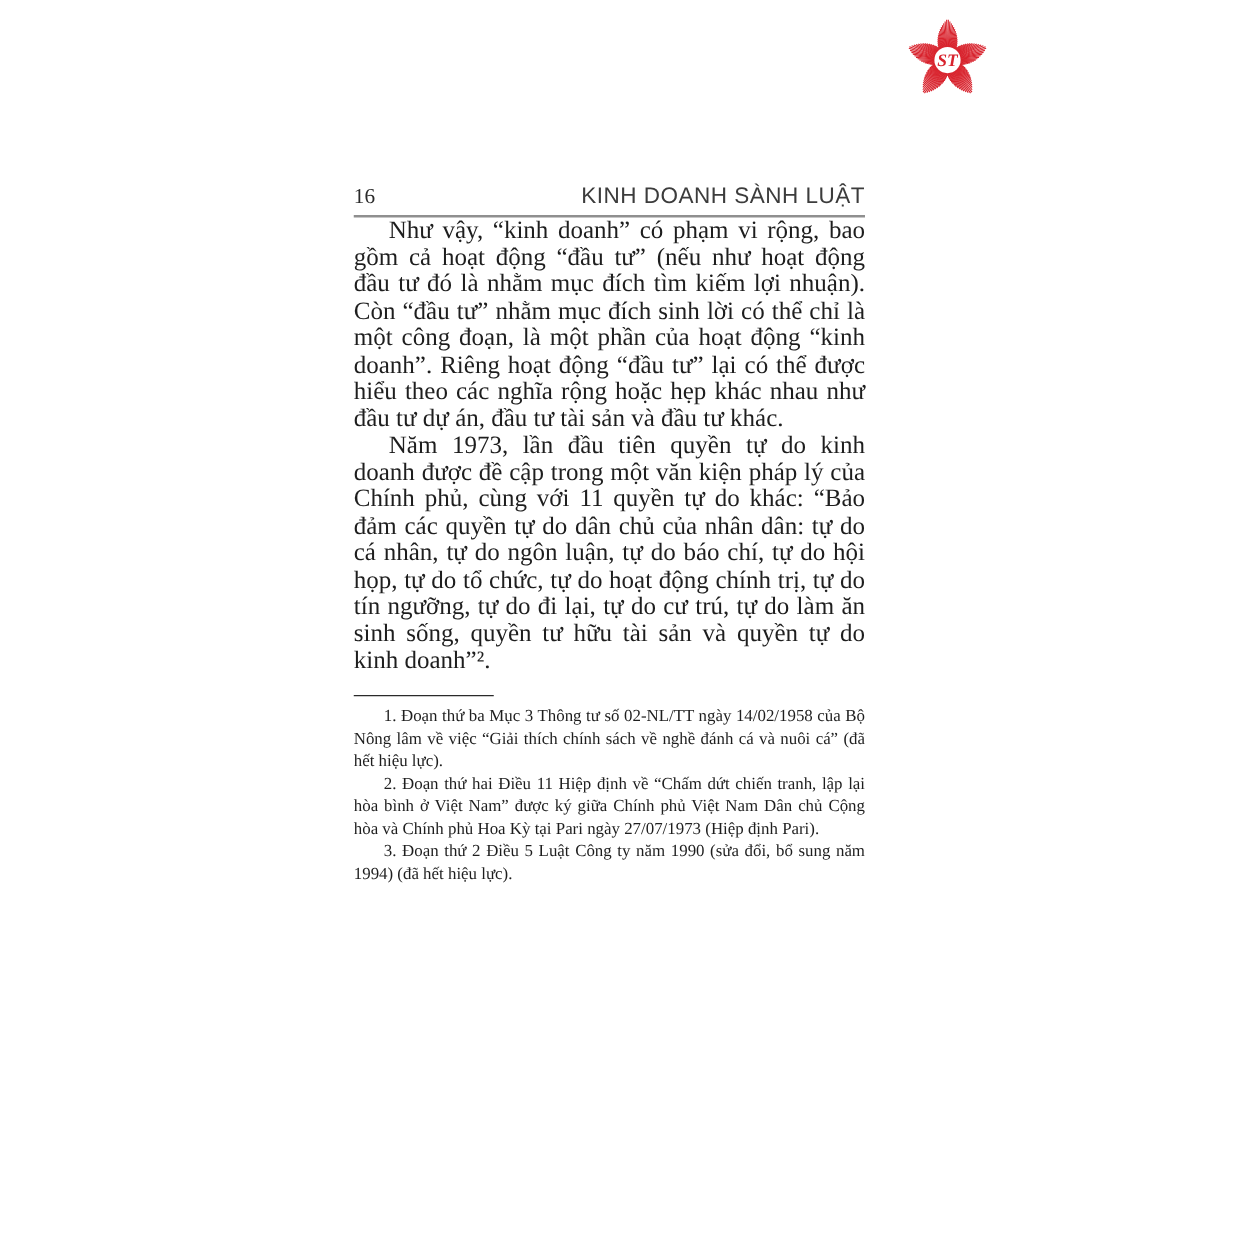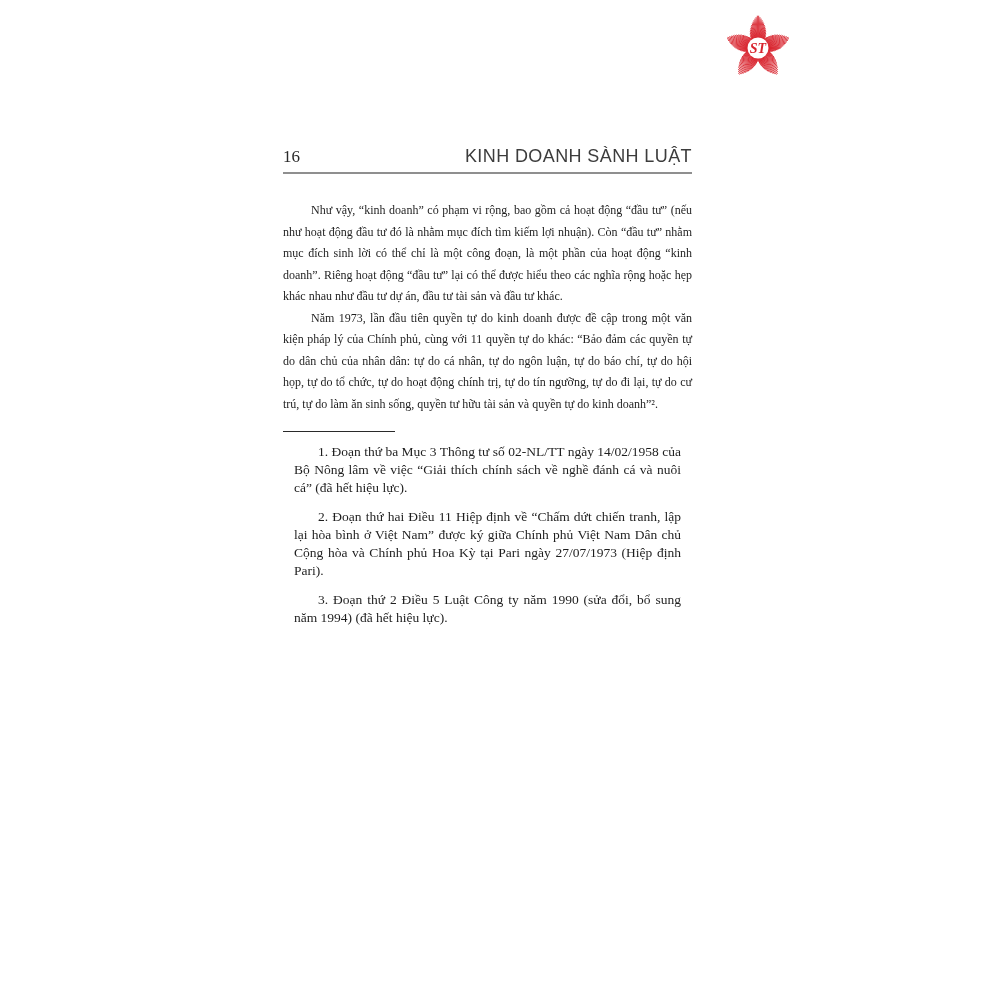--- a/index.html
+++ b/index.html
@@ -36,22 +36,21 @@
     font-size: 17px;
     color: #2a2a2a;
   }
   .running-title {
     font-family: "Liberation Sans", sans-serif;
     font-size: 18px;
     letter-spacing: 0.4px;
     color: #3c3c3c;
   }
   .bodytext {
-    margin-top: 26px;
-    font-size: 12px;
+    font-size: 20px;
     line-height: 21.5px;
     text-align: justify;
     color: #1e1e1e;
   }
   .bodytext p {
     margin: 0;
     text-indent: 28px;
   }
   .fn-separator {
     margin-top: 16px;
@@ -60,21 +59,21 @@
     height: 0;
   }
   .footnotes {
     margin-top: 7px;
     font-size: 13.5px;
     line-height: 18px;
     text-align: justify;
     color: #1e1e1e;
   }
   .footnotes p {
-    margin: 11px;
+    margin: 0;
     text-indent: 24px;
   }
   .logo text {
     font-family: "Liberation Serif", serif;
     font-style: italic;
     font-weight: bold;
   }
 </style>
 </head>
 <body>

